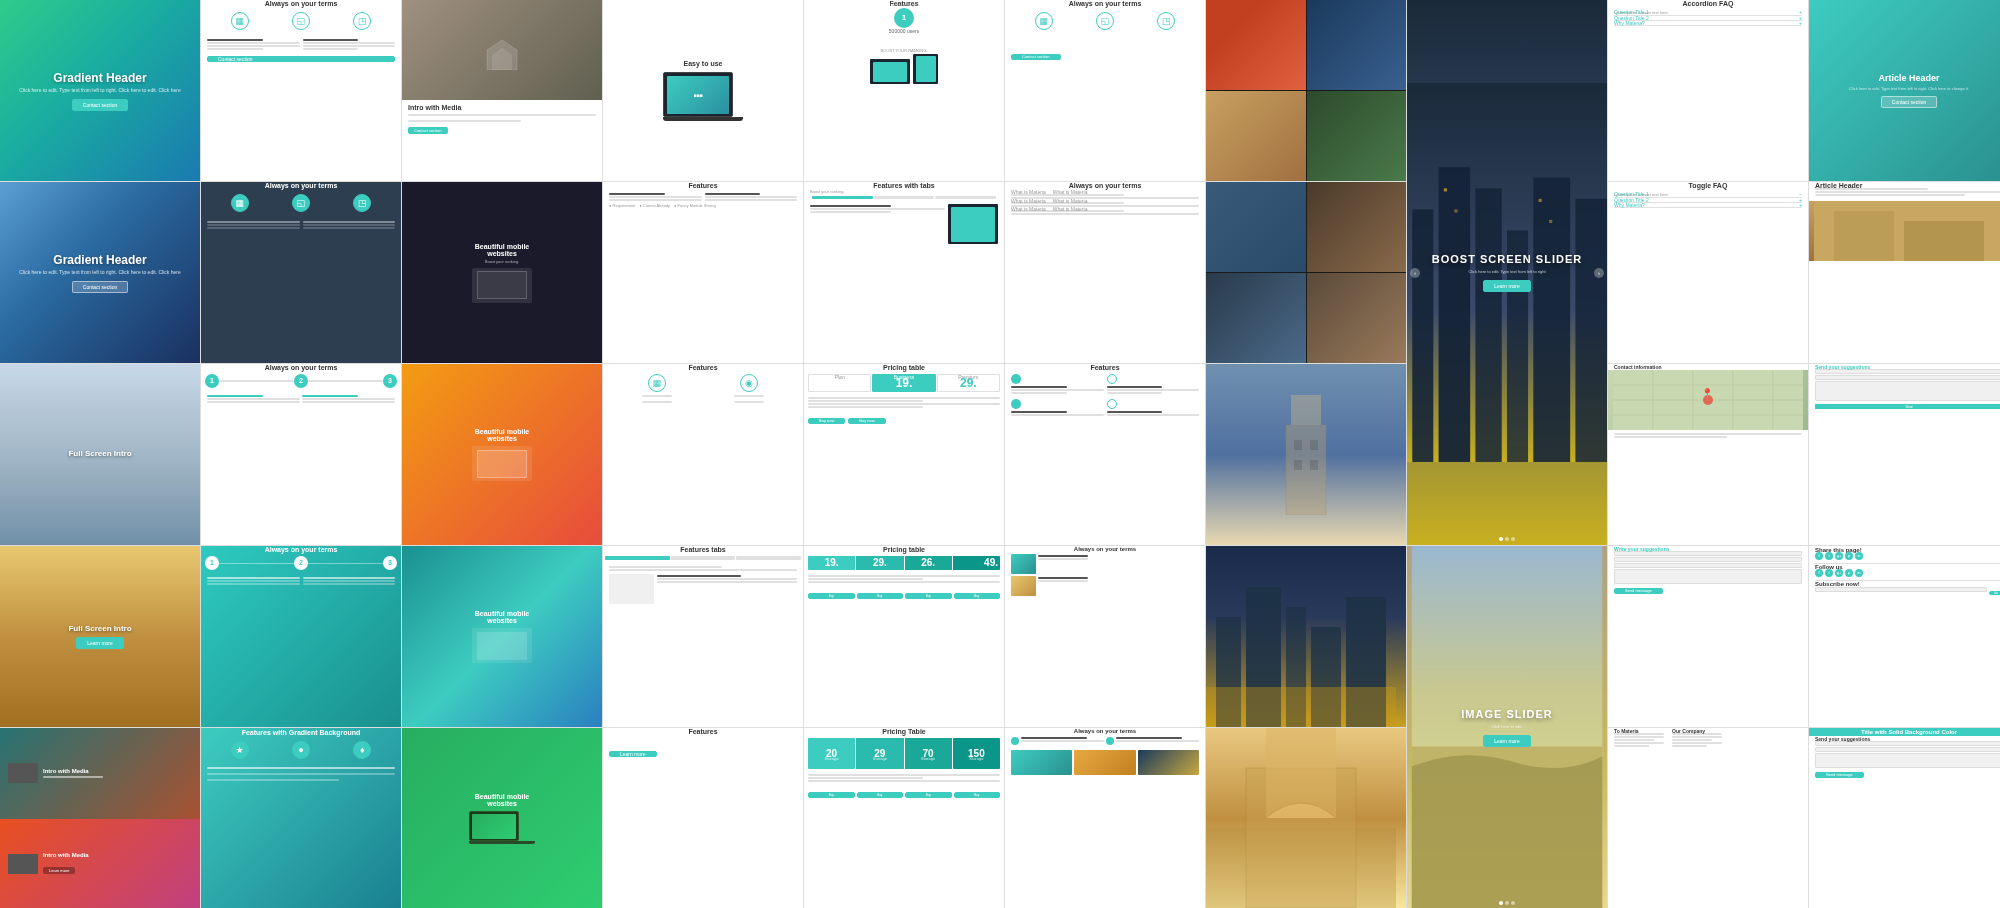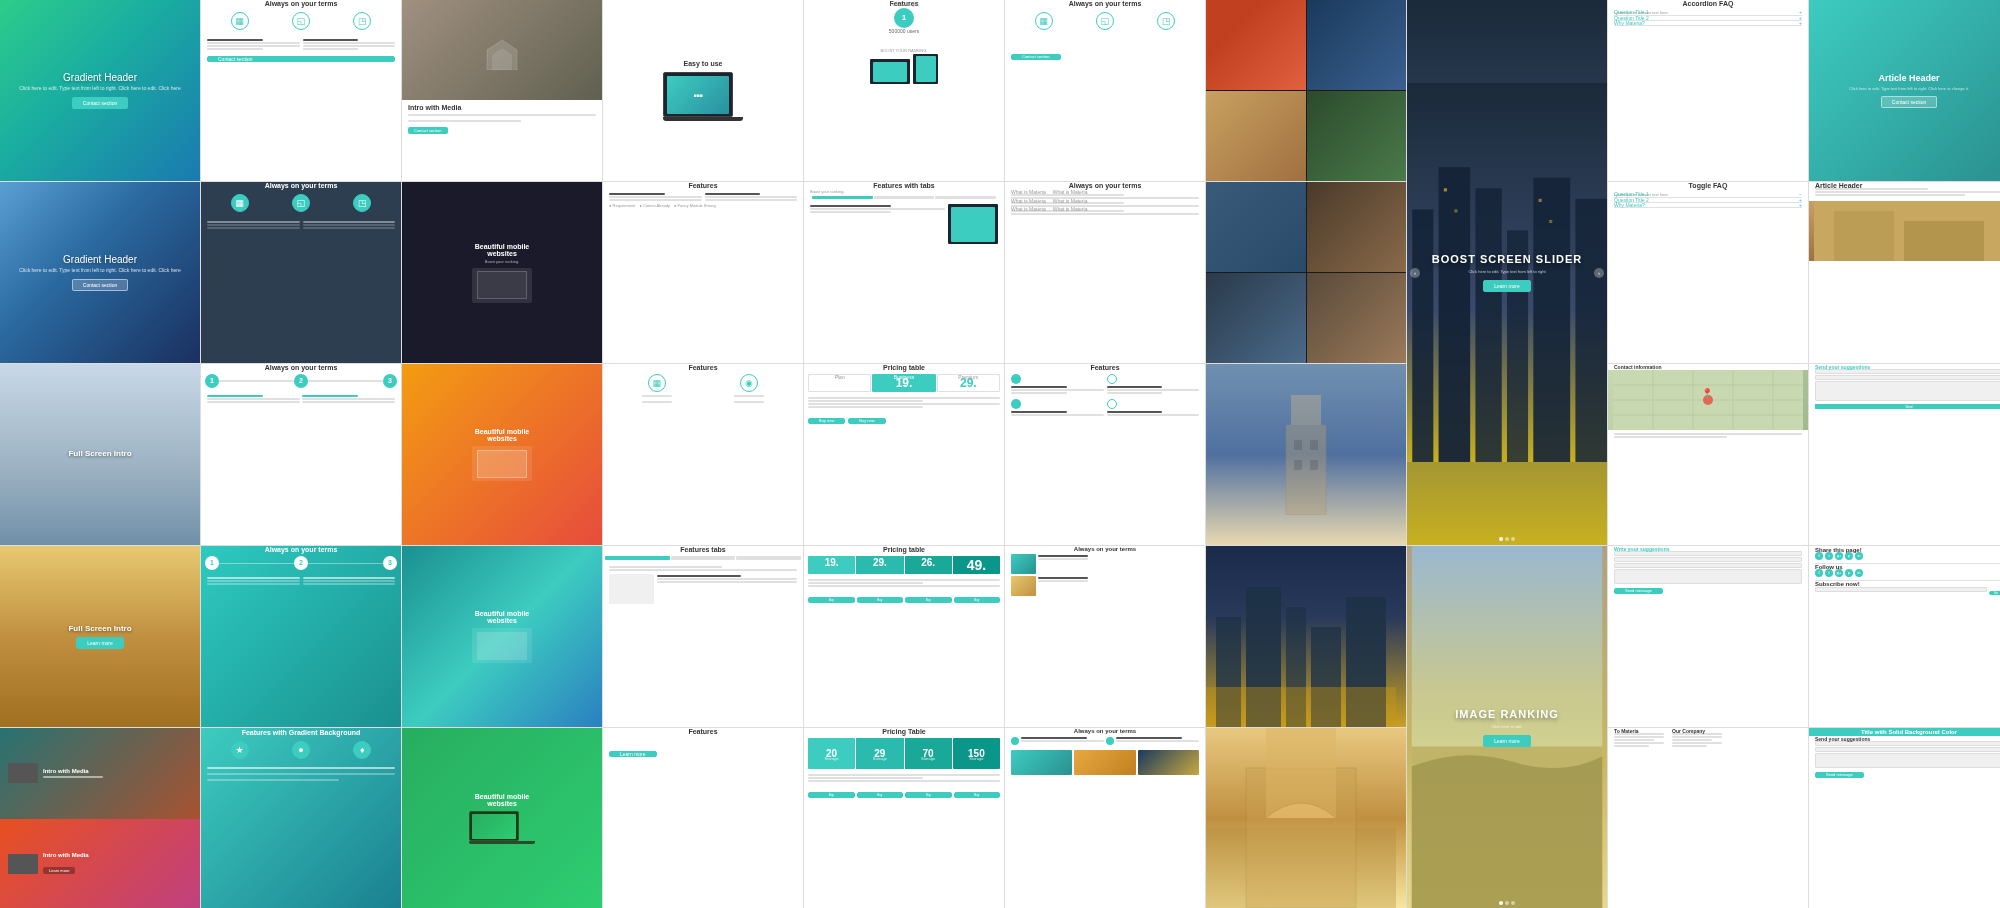--- a/index.html
+++ b/index.html
@@ -88,22 +88,22 @@
       grid-column: 1;
       grid-row: 1;
     }
     .cell-grad-bottom {
       background: linear-gradient(135deg, #5a9fd4 0%, #2a6aa0 40%, #1a3060 100%);
       grid-column: 1;
       grid-row: 2;
     }
 
     .cell-text {
-      font-size: 10px;
-      font-weight: normal;
+      font-size: 12px;
+      font-weight: bold;
       color: #fff;
       text-align: left;
       text-shadow: 0 1px 3px rgba(0,0,0,0.4);
     }
     .cell-subtext {
       font-size: 5px;
       color: rgba(255,255,255,0.8);
       text-align: center;
       margin-top: 2px;
       line-height: 1.4;
@@ -769,21 +769,21 @@
         <div style="flex:1; background:#3dccc0; padding:2px; text-align:center; border-radius:1px 0 0 1px;">
           <div style="font-size:10px; font-weight:bold; color:#fff; line-height:1;">19.</div>
         </div>
         <div style="flex:1; background:#2abaae; padding:2px; text-align:center;">
           <div style="font-size:10px; font-weight:bold; color:#fff; line-height:1;">29.</div>
         </div>
         <div style="flex:1; background:#1aa898; padding:2px; text-align:center;">
           <div style="font-size:10px; font-weight:bold; color:#fff; line-height:1;">26.</div>
         </div>
         <div style="flex:1; background:#0a9688; padding:2px; text-align:center; border-radius:0 1px 1px 0;">
-          <div style="font-size:14px; font-weight:bold; color:#fff; line-height:1;">49.</div>
+          <div style="font-size:10px; font-weight:bold; color:#fff; line-height:1;text-align:right;">49.</div>
         </div>
       </div>
       <div style="padding:2px 4px;">
         <div class="line"></div>
         <div class="line line-short"></div>
         <div class="line"></div>
       </div>
       <div style="padding:2px 4px; display:flex; gap:2px;">
         <div class="small-btn small-btn-teal" style="font-size:3px; flex:1; text-align:center;">Buy</div>
         <div class="small-btn small-btn-teal" style="font-size:3px; flex:1; text-align:center;">Buy</div>
@@ -1075,21 +1075,21 @@
               <stop offset="100%" style="stop-color:#e8e890"></stop>
             </linearGradient>
           </defs>
           <rect x="0" y="0" width="190" height="362" fill="url(#fieldGrad)"></rect>
           <rect x="0" y="200" width="190" height="162" fill="rgba(180,160,80,0.6)"></rect>
 
           <path d="M0,220 Q50,200 100,215 Q150,230 190,210 L190,362 L0,362 Z" fill="rgba(140,130,60,0.5)"></path>
         </svg>
       </div>
       <div style="position:absolute; inset:0; display:flex; flex-direction:column; align-items:center; justify-content:center; z-index:2;">
-        <div style="font-size:11px; font-weight:bold; color:#fff; text-align:center; text-shadow:0 2px 4px rgba(0,0,0,0.4); letter-spacing:1px;">IMAGE RANKING</div>
+        <div style="font-size:11px; font-weight:bold; color:#fff; text-align:center; text-shadow:0 2px 4px rgba(0,0,0,0.4); letter-spacing:1px;">IMAGE SLIDER</div>
         <div style="font-size:4px; color:rgba(255,255,255,0.7); text-align:center; margin-top:4px; padding:0 10px;">Click here to edit.</div>
         <div class="small-btn small-btn-teal" style="margin-top:6px; font-size:5px;">Learn more</div>
       </div>
 
       <div class="slider-dots">
         <div class="slider-dot active"></div>
         <div class="slider-dot"></div>
         <div class="slider-dot"></div>
       </div>
     </div>

